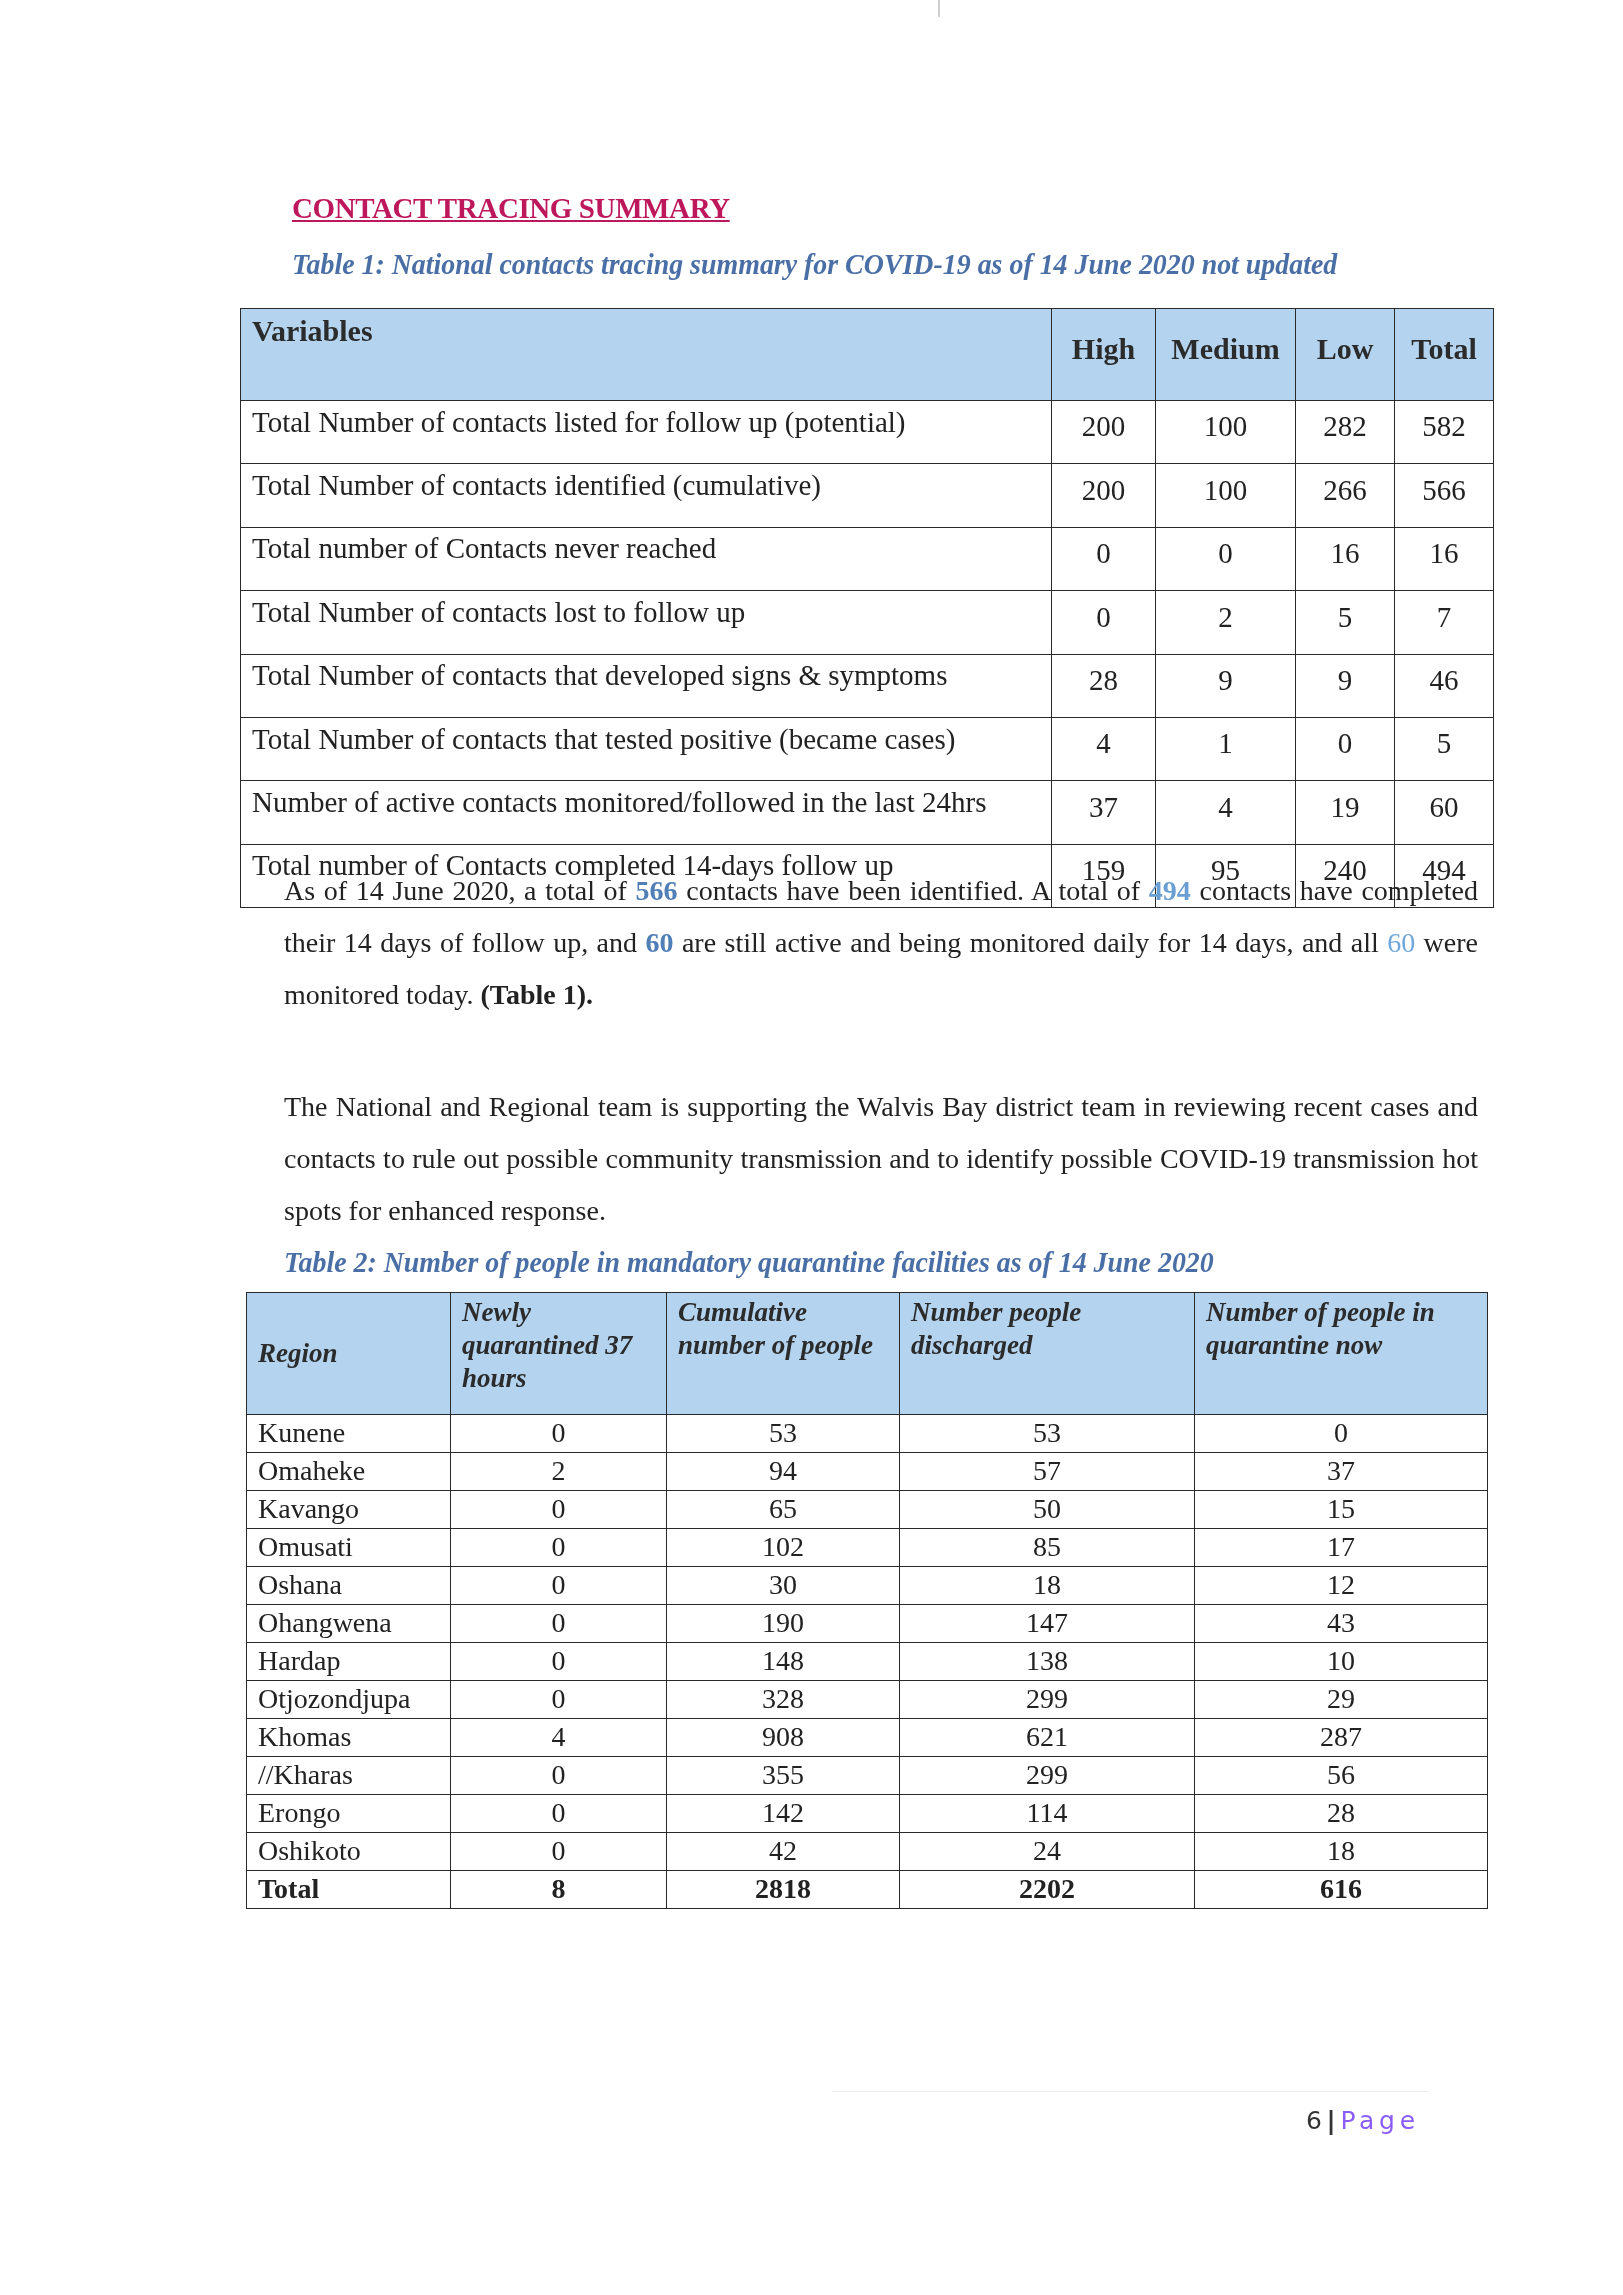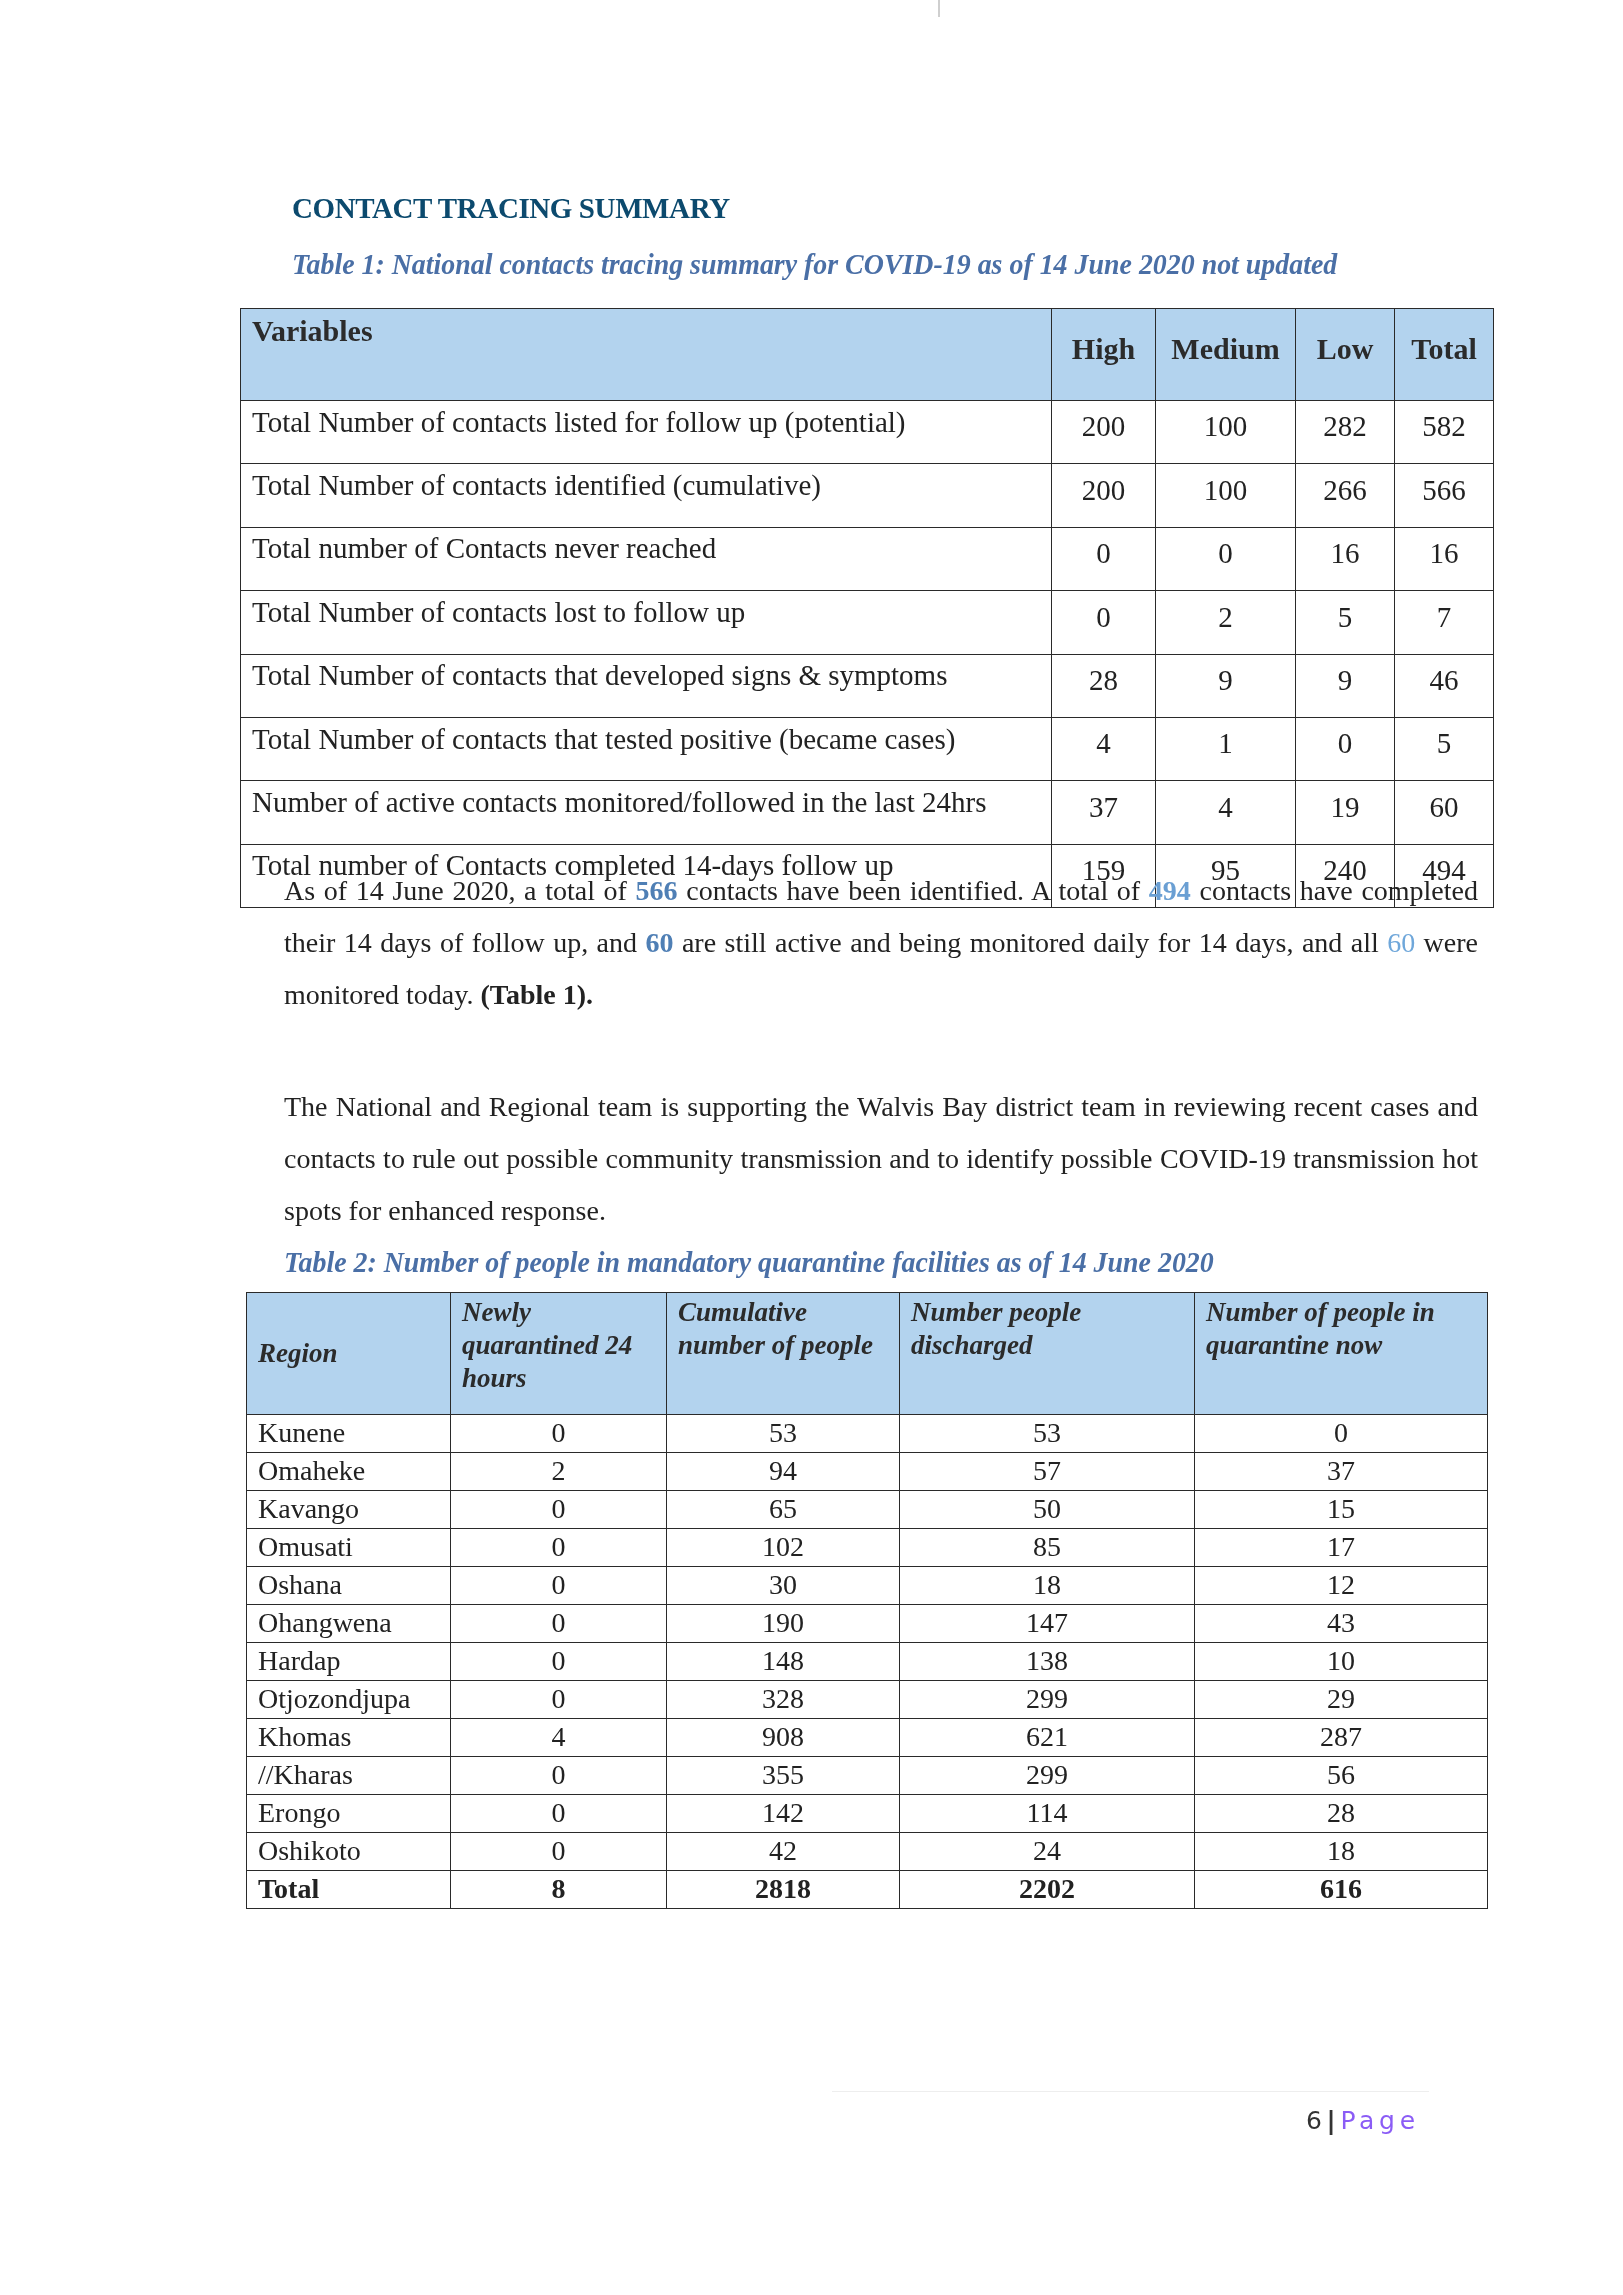--- a/index.html
+++ b/index.html
@@ -1,20 +1,20 @@
 <!DOCTYPE html>
 <html style="font-size:12.6px"><head>
 <meta charset="utf-8">
 <style>
   html, body { margin:0; padding:0; background:#ffffff; }
   body { width:1623px; height:2295px; position:relative; overflow:hidden;
          font-family:"Liberation Serif", "DejaVu Serif", serif; color:#222; }
   .abs { position:absolute; }
   .top-mark { left:938px; top:0; width:1.6px; height:17.3px; background:#cfcfcf; }
-  .heading { left:292px; top:192px; font-size:29px; font-weight:bold; color:#0c4a6e; letter-spacing:-0.4px; white-space:nowrap; }
+  .heading { left:292px; top:192px; font-size:29px; font-weight:bold; color:#be185d; letter-spacing:-0.4px; white-space:nowrap;text-decoration:underline; }
   .caption { font-size:30px; font-weight:bold; font-style:italic; color:#4a6fa6; white-space:nowrap; transform:scaleX(0.93); transform-origin:left top; }
   .cap1 { left:292px; top:247px; }
   .cap2 { left:284px; top:1245px; }
   table { border-collapse:collapse; position:absolute; table-layout:fixed; }
   td, th { border:1.6px solid #2a2a2a; padding:0; }
   .t1 { left:240px; top:308px; width:1253px; }
   .t1 th { background:#b3d3ee; height:68px; font-size:30px; font-weight:bold; color:#2b2b2b; vertical-align:top; }
   .t1 th.var { text-align:left; padding:4.7px 0 0 11px; }
   .t1 th.num { text-align:center; padding-top:23px; }
   .t1 td { height:53px; font-size:29px; vertical-align:top; padding-top:4.7px; }
@@ -134,21 +134,21 @@
   <colgroup>
     <col style="width:204px">
       <col style="width:216px">
       <col style="width:233px">
       <col style="width:295px">
       <col style="width:293px">
   </colgroup>
   <thead>
     <tr>
       <th class="region">Region</th>
-      <th>Newly quarantined 24 hours</th>
+      <th>Newly quarantined 37 hours</th>
       <th>Cumulative number of people</th>
       <th>Number people discharged</th>
       <th>Number of people in quarantine now</th>
     </tr>
   </thead>
   <tbody id="t2-body">
       <tr>
         <td class="lab">Kunene</td>
         <td class="num">0</td>
         <td class="num">53</td>

